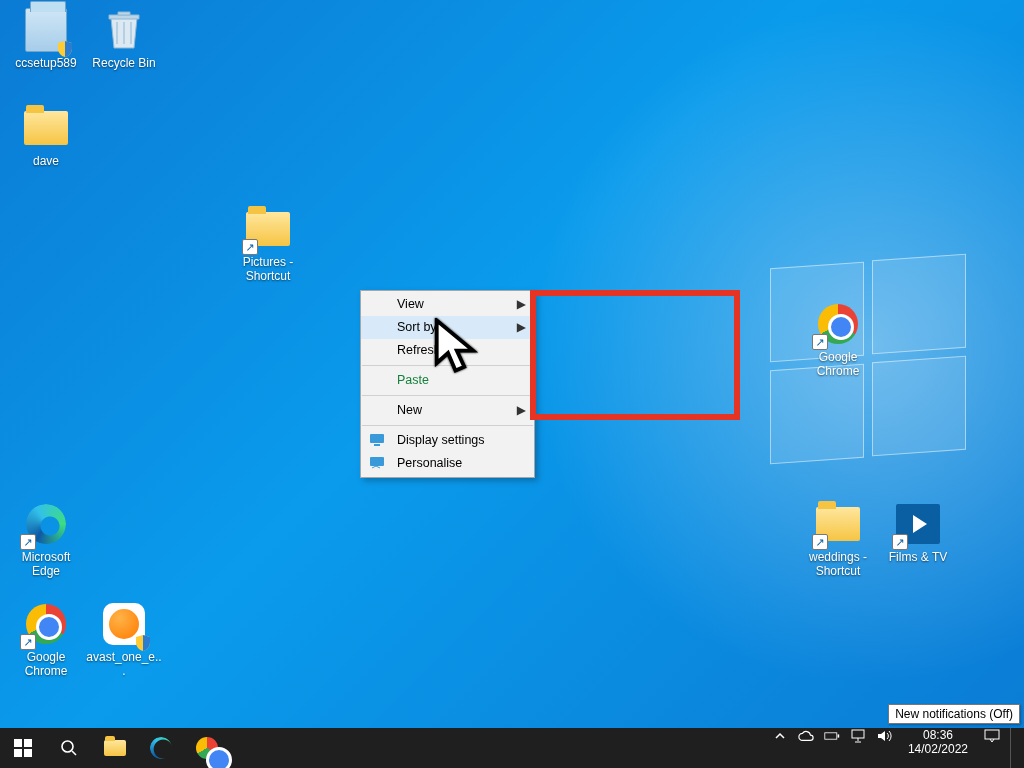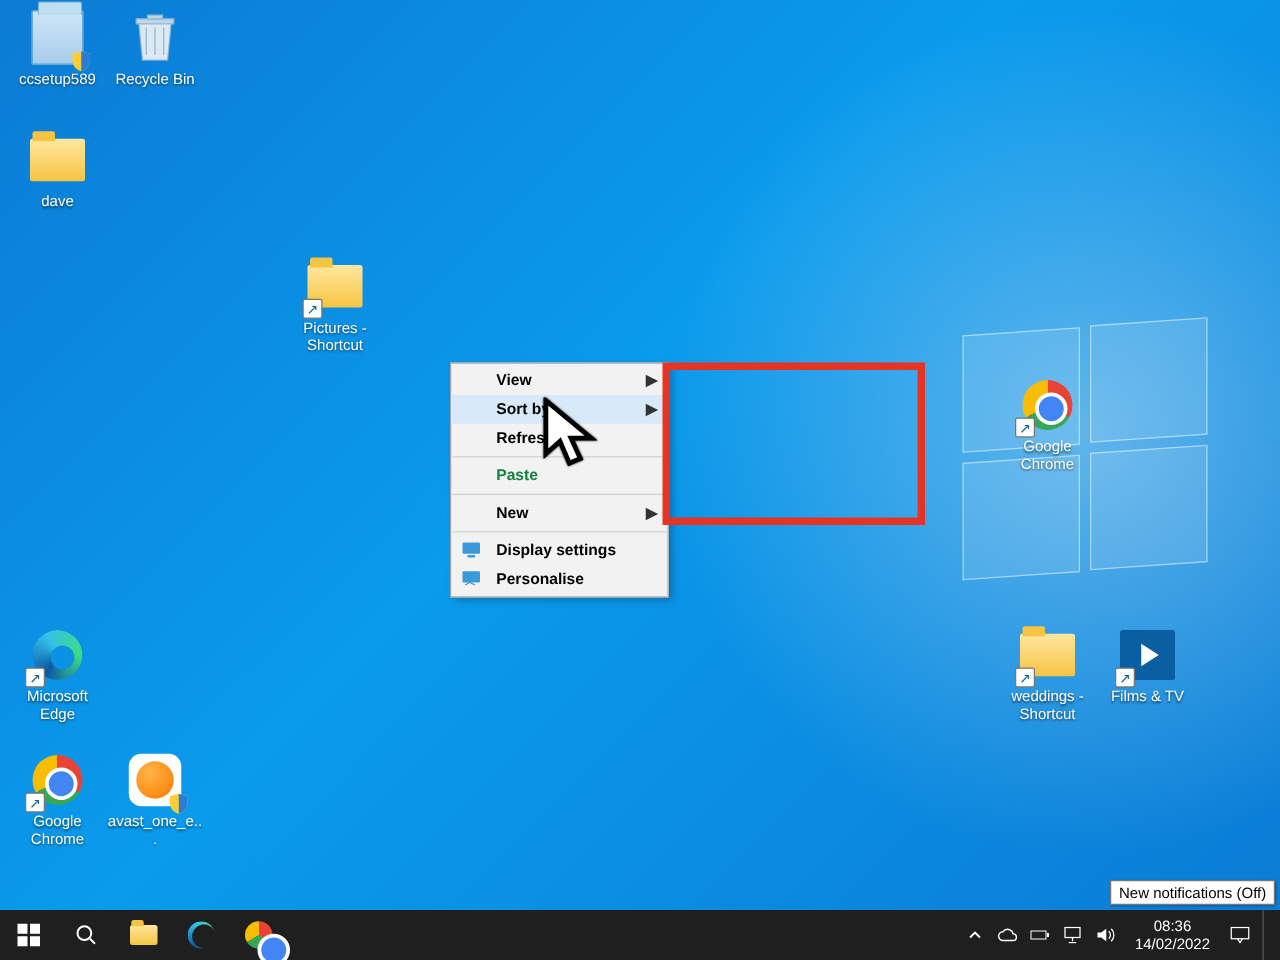--- a/index.html
+++ b/index.html
@@ -70,21 +70,21 @@
 
   .box{width:42px;height:44px;background:linear-gradient(#cfe6f6,#a7cdea);border:1px solid #6fa6cc;border-radius:2px;position:relative;}
   .box::before{content:"";position:absolute;left:4px;top:-8px;width:34px;height:10px;background:#bedff2;border:1px solid #6fa6cc;border-bottom:none;border-radius:2px 2px 0 0;}
 
   .avast{width:42px;height:42px;border-radius:10px;background:#fff;display:flex;align-items:center;justify-content:center;}
   .avast .blob{width:30px;height:30px;border-radius:50%;background:radial-gradient(circle at 35% 30%,#ffb347,#ff7a00);} 
 
   
   .ctxmenu{
     position:absolute; background:#f2f2f2; border:1px solid #a6a6a6; box-shadow:3px 3px 6px rgba(0,0,0,.25);
-    font-size:12.5px; color:#000; padding:2px 0;font-weight:bold;
+    font-size:12.5px; color:#000; padding:2px 0;
   }
   .ctxmenu .row{height:23px; line-height:23px; padding:0 28px 0 36px; position:relative; white-space:nowrap;}
   .ctxmenu .row.hover{background:#d8eaf9;}
   .ctxmenu .row.disabled{color:#15803d;}
   .ctxmenu .sep{height:1px;background:#d0d0d0;margin:3px 1px;}
   .ctxmenu .arrow{position:absolute;right:8px;top:0;font-size:12px;color:#333;}
   .ctxmenu .ico{position:absolute;left:8px;top:3px;width:16px;height:16px;}
   #ctx-main{left:360px; top:290px; width:175px;}
   #ctx-sub {left:556px; top:310px; width:158px;}
   .red-frame{position:absolute;left:530px;top:290px;width:210px;height:130px;border:6px solid #e53324;pointer-events:none;}
@@ -93,21 +93,21 @@
   .cursor{position:absolute;left:430px;top:318px;pointer-events:none;}
   .cursor svg{width:56px;height:60px;filter:drop-shadow(0 0 1px #000);}
 
   
   #taskbar{position:absolute;left:0;bottom:0;width:1024px;height:40px;background:#1f1f1f;display:flex;align-items:center;color:#fff;font-size:12px;}
   #taskbar .tb-btn{width:46px;height:40px;display:flex;align-items:center;justify-content:center;}
   .win-start{display:grid;grid-template-columns:8px 8px;grid-template-rows:8px 8px;gap:2px;}
   .win-start span{background:#fff;}
   .explorer-ico .folder{width:22px;height:16px;}
   .explorer-ico .folder::before{left:1px;top:-4px;width:10px;height:5px;}
-  #tray{margin-left:auto;display:flex;align-items:center;gap:10px;padding:0 8px;height:40px;}
+  #tray{margin-left:auto;display:flex;align-items:flex-start;gap:10px;padding:0 8px;height:40px;}
   #tray .tray-ico{width:16px;height:16px;display:flex;align-items:center;justify-content:center;color:#fff;}
   #clock{font-size:12px;text-align:center;line-height:14px;padding:0 6px;}
   #tooltip{position:absolute;right:4px;bottom:44px;background:#fff;border:1px solid #777;color:#000;font-size:12px;padding:2px 6px;box-shadow:1px 1px 2px rgba(0,0,0,.3);}
   svg{display:block;}
 </style>
 </head>
 <body>
 
 <div id="desktop">
 

